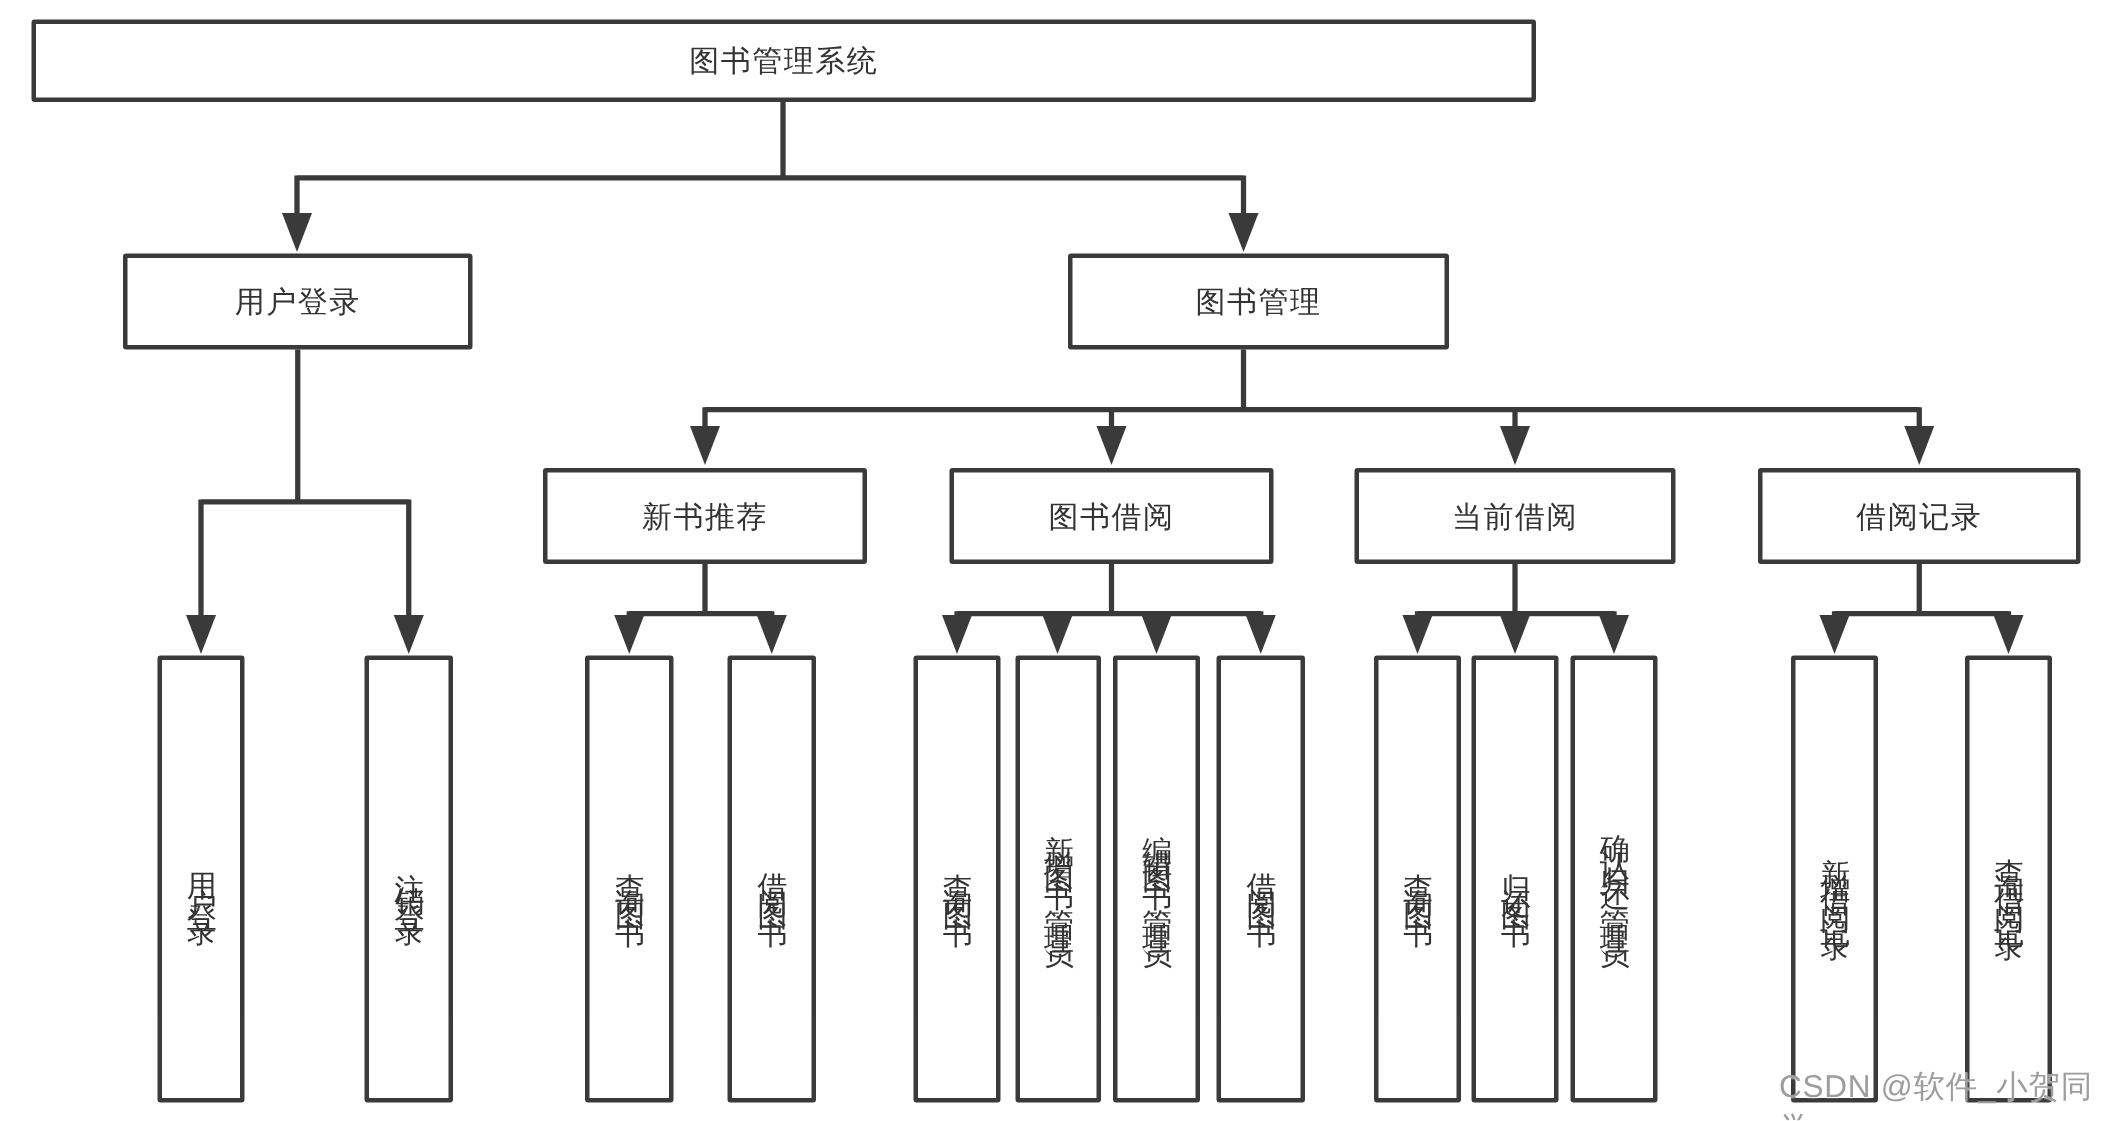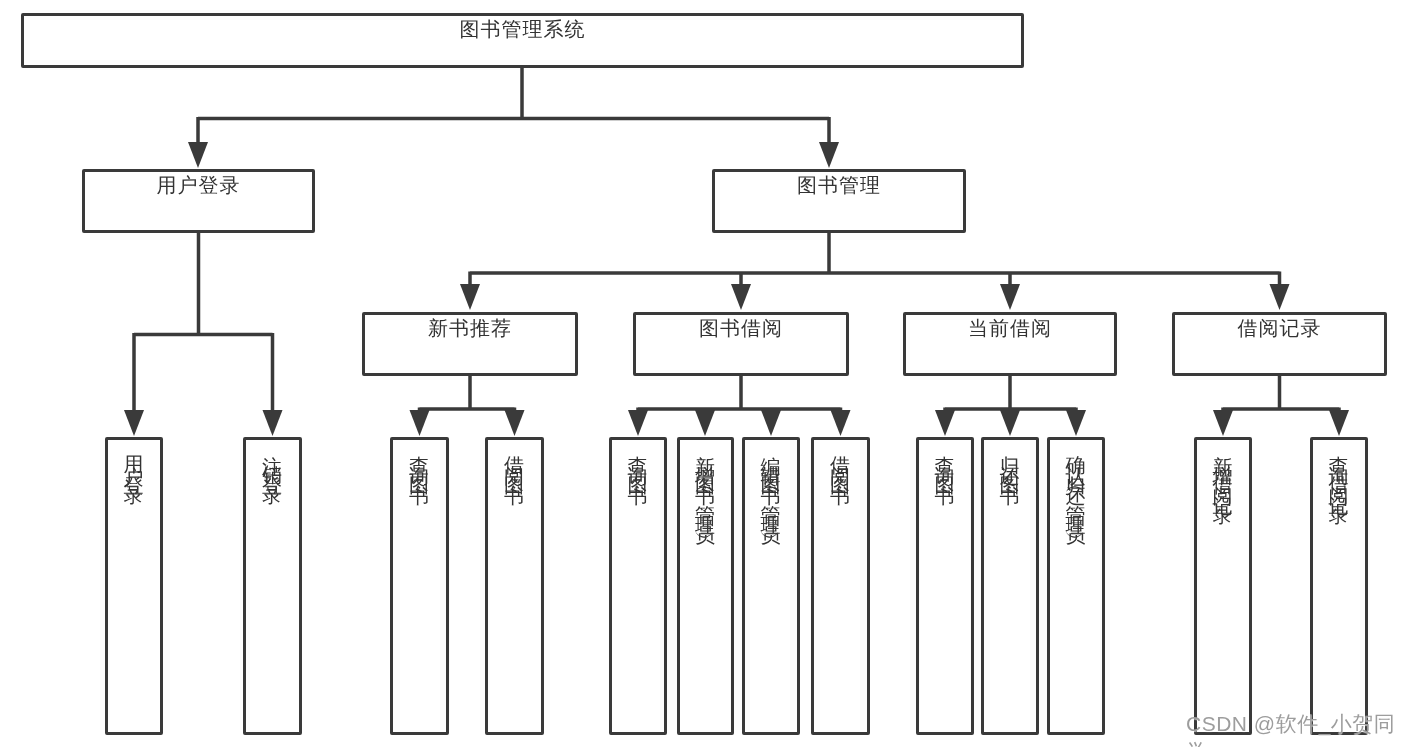--- a/index.html
+++ b/index.html
@@ -4,21 +4,21 @@
 <style>
   html,body{margin:0;padding:0;background:#ffffff;}
   .canvas{
     position:relative;width:1405px;height:747px;background:#ffffff;overflow:hidden;
     font-family:"Liberation Sans","DejaVu Sans",sans-serif;color:#333333;
   }
   .connectors{position:absolute;left:0;top:0;z-index:1;}
   .box{
     position:absolute;box-sizing:border-box;background:#ffffff;
     border:3px solid #3a3a3a;border-radius:2px;z-index:2;
-    display:flex;justify-content:center;
+    display:flex;align-items:center;justify-content:center;
   }
   .hbox{font-size:20px;letter-spacing:1px;}
   .vbox .label{
     writing-mode:vertical-rl;text-orientation:mixed;
     font-size:20px;line-height:1;letter-spacing:10px;white-space:nowrap;
   }
   .watermark{
     position:absolute;left:1186px;top:710px;z-index:6;
     font-size:21px;color:#9d9d9d;letter-spacing:.5px;
     text-shadow:0 1px 1px rgba(255,255,255,.7);

